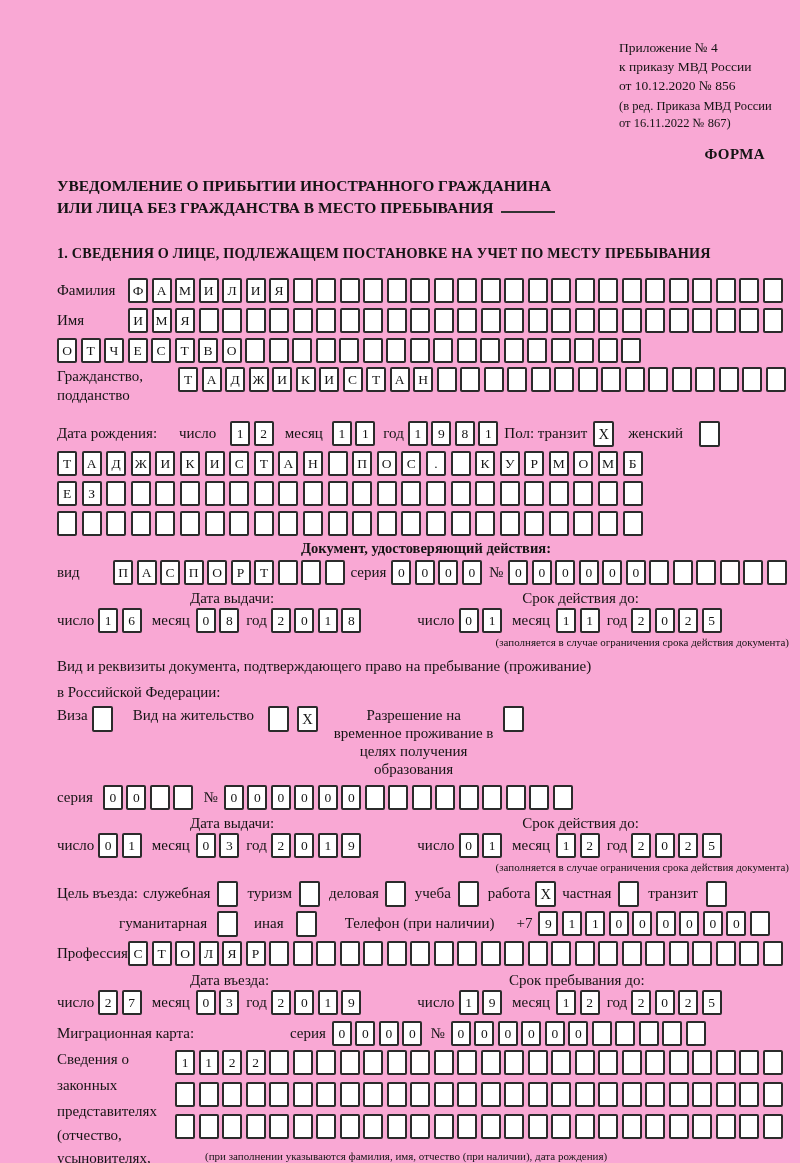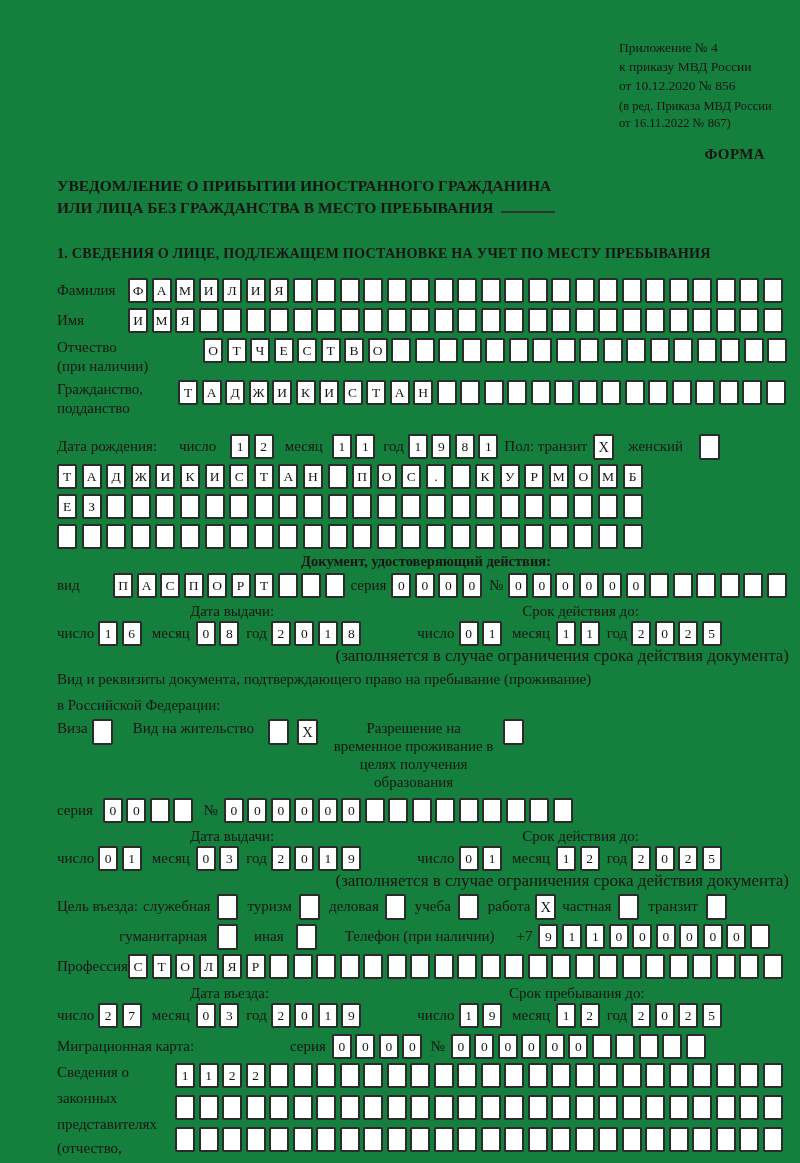--- a/index.html
+++ b/index.html
@@ -1,36 +1,36 @@
 <!DOCTYPE html>
 <html><head>
 <meta charset="utf-8">
 <style>
   *{margin:0;padding:0;box-sizing:border-box}
   html,body{background:#fff}
   body{font-family:"Liberation Serif","DejaVu Serif",serif;color:#141414;width:800px}
-  .page{width:800px;height:1163px;background:#15803d;padding:38px 5px 0 57px;overflow:hidden;position:relative}
+  .page{width:800px;height:1163px;background:#f9a8d4;padding:38px 5px 0 57px;overflow:hidden;position:relative}
 
   .hdr-right{margin-left:562px;font-size:13.5px;line-height:19px;white-space:nowrap}
   .hdr-right .edition{font-size:12.5px;line-height:17px;margin-top:3px}
   .forma{font-weight:bold;text-align:right;font-size:15px;margin-top:14px;padding-right:30px;letter-spacing:.4px}
 
   .title{text-align:left;font-weight:bold;font-size:15.5px;line-height:22px;margin-top:12px}
   .uline{display:inline-block;width:54px;border-bottom:2px solid #333;height:13px;margin-left:8px}
   .sec{font-weight:bold;font-size:14.2px;margin-top:26px;white-space:nowrap;letter-spacing:.2px}
 
   .row{display:flex;align-items:flex-start;flex-wrap:nowrap}
   .lbl{font-size:15px;line-height:25px;flex:0 0 auto;white-space:nowrap}
   .lbl2{font-size:15px;line-height:19px;flex:0 0 auto;white-space:nowrap}
   .cells{display:flex;gap:3.5px;flex:0 0 auto}
   .cells.g5{gap:4.6px}
   .cell{width:20px;height:25px;border:2px solid #2b2b2b;border-radius:2px;display:inline-flex;align-items:center;justify-content:center;font-size:13.5px;line-height:1;background:#fff;flex:0 0 auto}
   .cb{width:21px;height:26px;font-size:14.5px}
   .colcells{display:flex;flex-direction:column;gap:5px}
-  .note{font-size:17px;line-height:15px;color:#141414}
+  .note{font-size:11px;line-height:15px;color:#141414}
   .right{text-align:right;padding-right:6px}
   .sub-line{display:flex;font-size:15px;line-height:17px}
   .optlbl-c{font-size:15px;line-height:18px;text-align:center;flex:0 0 auto}
   .dlbl{font-size:15px;line-height:25px;flex:0 0 auto;white-space:nowrap}
 </style>
 </head>
 <body>
 
 <div class="page">
 
@@ -114,24 +114,20 @@
         <span class="cell"></span>
         <span class="cell"></span>
         <span class="cell"></span>
         <span class="cell"></span>
         <span class="cell"></span>
         <span class="cell"></span>
       </span>
   </div>
 
   <div class="row" style="margin-top:5px">
-    <span style="width:146px;flex:0 0 auto">
-      <span class="lbl2" style="display:block">Отчество</span>
-      <span class="lbl2" style="display:block">(при наличии)</span>
-    </span>
     <span class="cells">
         <span class="cell">О</span>
         <span class="cell">Т</span>
         <span class="cell">Ч</span>
         <span class="cell">Е</span>
         <span class="cell">С</span>
         <span class="cell">Т</span>
         <span class="cell">В</span>
         <span class="cell">О</span>
         <span class="cell"></span>

